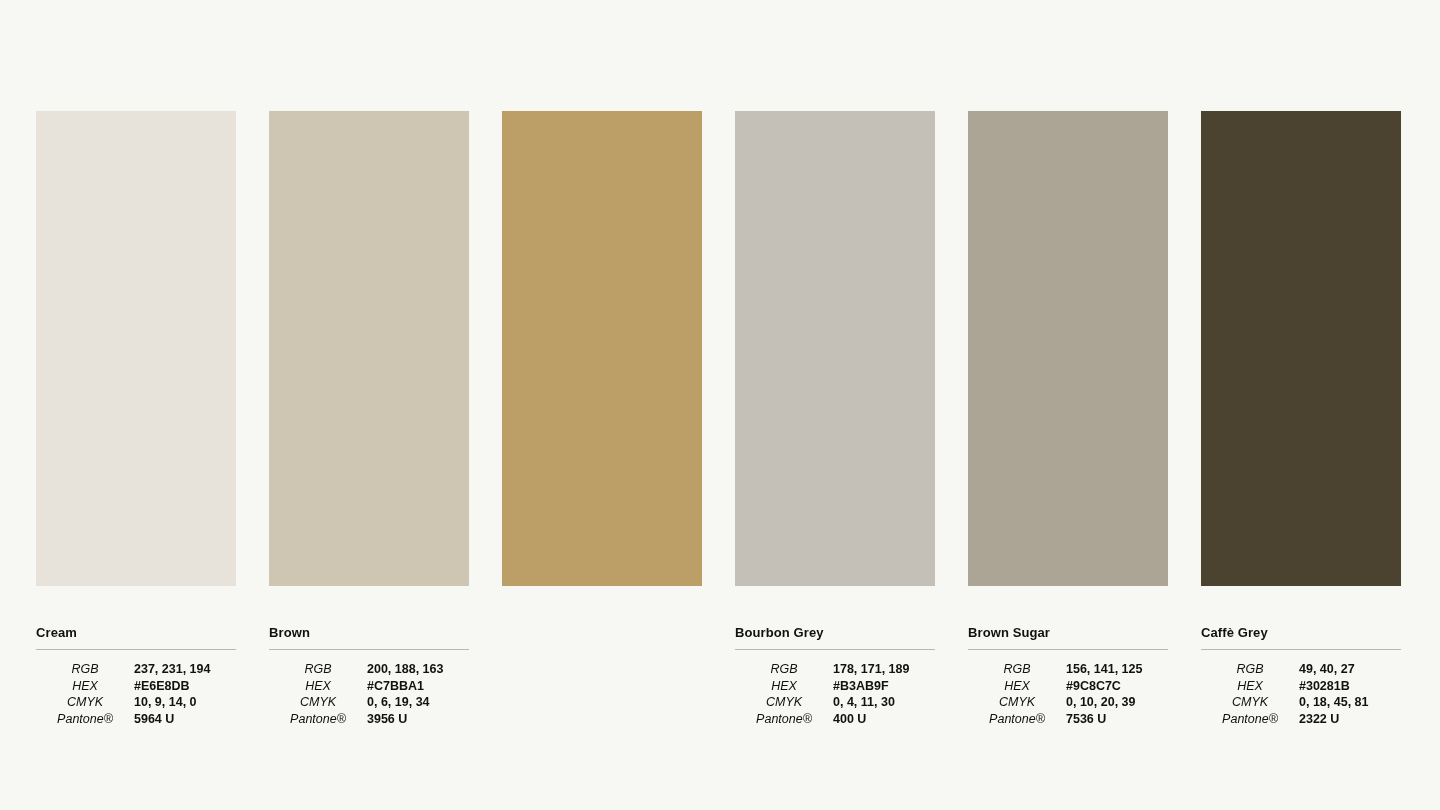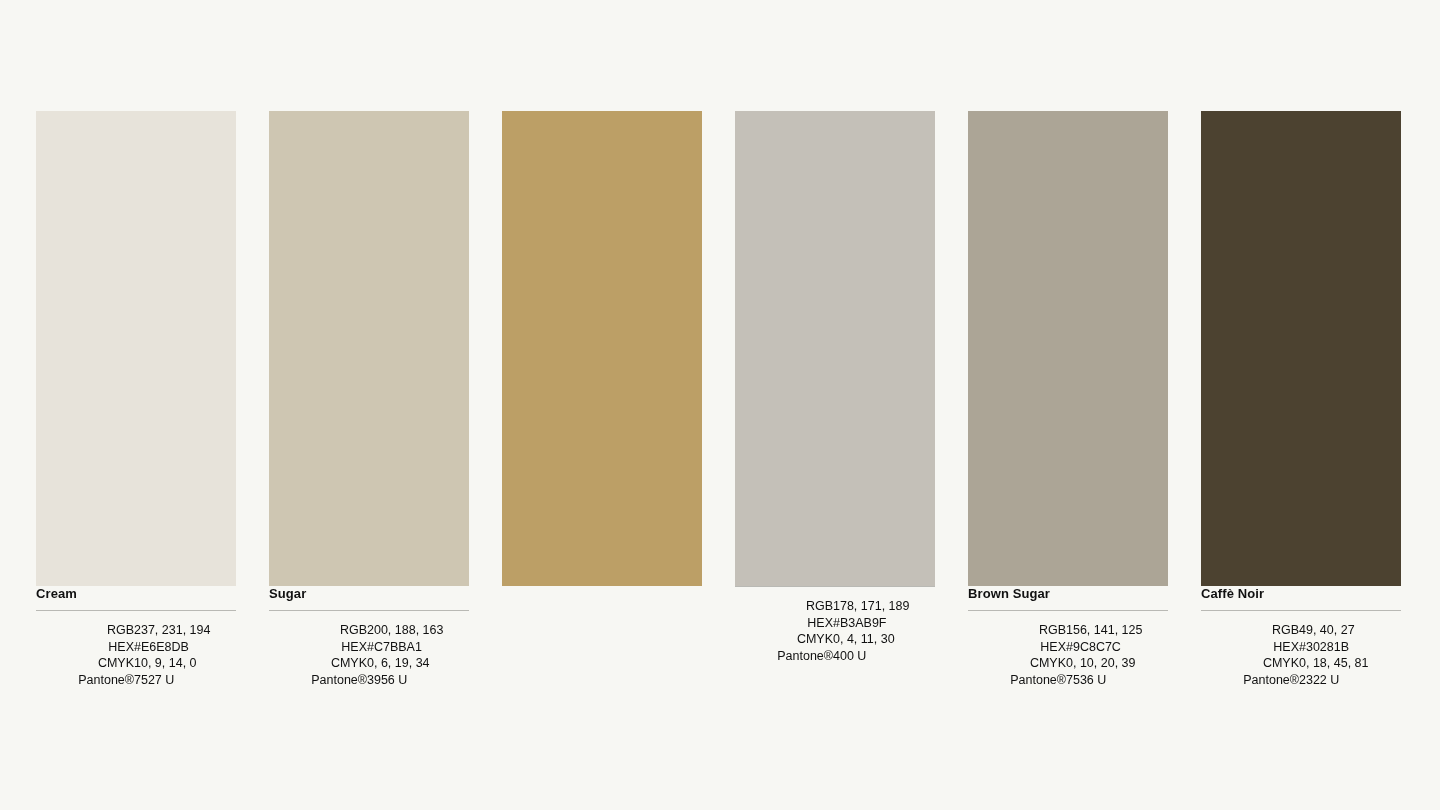--- a/index.html
+++ b/index.html
@@ -27,20 +27,21 @@
     flex: 0 0 200px;
     display: flex;
     flex-direction: column;
   }
   .swatch-chip {
     width: 200px;
     height: 475px;
     display: block;
   }
   .meta {
+    margin-top: 39px;
     width: 200px;
   }
   .swatch-name {
     font-size: 13px;
     font-weight: bold;
     color: #111111;
     letter-spacing: 0.1px;
     line-height: 16px;
     padding-bottom: 8px;
   }
@@ -52,33 +53,34 @@
   .spec-table {
     margin-top: 11px;
     width: 200px;
     border-collapse: collapse;
   }
   .spec-row { height: 16.5px; }
   .spec-label {
     font-size: 12.5px;
     color: #111111;
     line-height: 16.5px;
-    text-align: right;
+    text-align: center;
     white-space: nowrap;
     width: 98px;
     font-weight: normal;
     vertical-align: top;
+    font-style: italic;
   }
   .spec-value {
     font-size: 12.5px;
     color: #111111;
     line-height: 16.5px;
     text-align: left;
     white-space: nowrap;
-    font-weight: normal;
+    font-weight: bold;
     vertical-align: top;
   }
 </style>
 </head>
 <body style="background: rgb(247, 247, 243);">
 
 <div class="palette">
     <div class="swatch-column">
     <div class="swatch-chip" style="background: rgb(231, 227, 218);"></div>
     <div class="meta">
@@ -93,30 +95,30 @@
           <tr class="spec-row">
             <td class="spec-label">HEX</td>
             <td class="spec-value">#E6E8DB</td>
           </tr>
           <tr class="spec-row">
             <td class="spec-label">CMYK</td>
             <td class="spec-value">10, 9, 14, 0</td>
           </tr>
           <tr class="spec-row">
             <td class="spec-label">Pantone®</td>
-            <td class="spec-value">7527 U</td>
+            <td class="spec-value">5964 U</td>
           </tr>
         </tbody>
       </table>
     </div>
   </div>
     <div class="swatch-column">
     <div class="swatch-chip" style="background: rgb(206, 198, 178);"></div>
     <div class="meta">
-      <div class="swatch-name">Sugar</div>
+      <div class="swatch-name">Brown</div>
       <div class="divider"></div>
       <table class="spec-table">
         <tbody>
           <tr class="spec-row">
             <td class="spec-label">RGB</td>
             <td class="spec-value">200, 188, 163</td>
           </tr>
           <tr class="spec-row">
             <td class="spec-label">HEX</td>
             <td class="spec-value">#C7BBA1</td>
@@ -132,20 +134,21 @@
         </tbody>
       </table>
     </div>
   </div>
     <div class="swatch-column">
     <div class="swatch-chip" style="background: rgb(188, 159, 102);"></div>
   </div>
     <div class="swatch-column">
     <div class="swatch-chip" style="background: rgb(196, 192, 184);"></div>
     <div class="meta">
+      <div class="swatch-name">Bourbon Grey</div>
       <div class="divider"></div>
       <table class="spec-table">
         <tbody>
           <tr class="spec-row">
             <td class="spec-label">RGB</td>
             <td class="spec-value">178, 171, 189</td>
           </tr>
           <tr class="spec-row">
             <td class="spec-label">HEX</td>
             <td class="spec-value">#B3AB9F</td>
@@ -185,21 +188,21 @@
             <td class="spec-label">Pantone®</td>
             <td class="spec-value">7536 U</td>
           </tr>
         </tbody>
       </table>
     </div>
   </div>
     <div class="swatch-column">
     <div class="swatch-chip" style="background: rgb(76, 66, 48);"></div>
     <div class="meta">
-      <div class="swatch-name">Caffè Noir</div>
+      <div class="swatch-name">Caffè Grey</div>
       <div class="divider"></div>
       <table class="spec-table">
         <tbody>
           <tr class="spec-row">
             <td class="spec-label">RGB</td>
             <td class="spec-value">49, 40, 27</td>
           </tr>
           <tr class="spec-row">
             <td class="spec-label">HEX</td>
             <td class="spec-value">#30281B</td>

